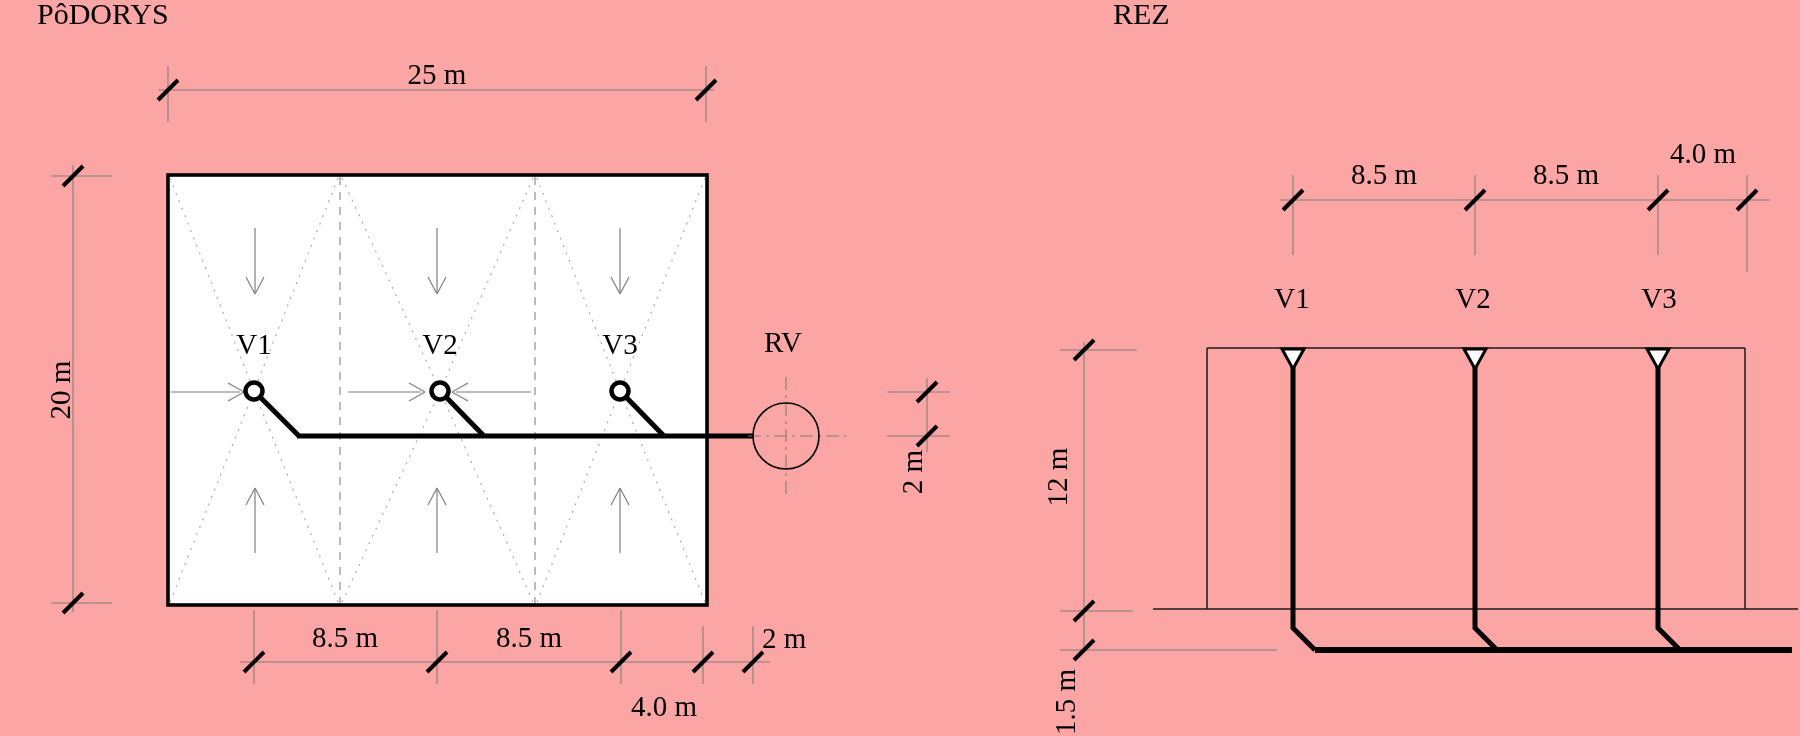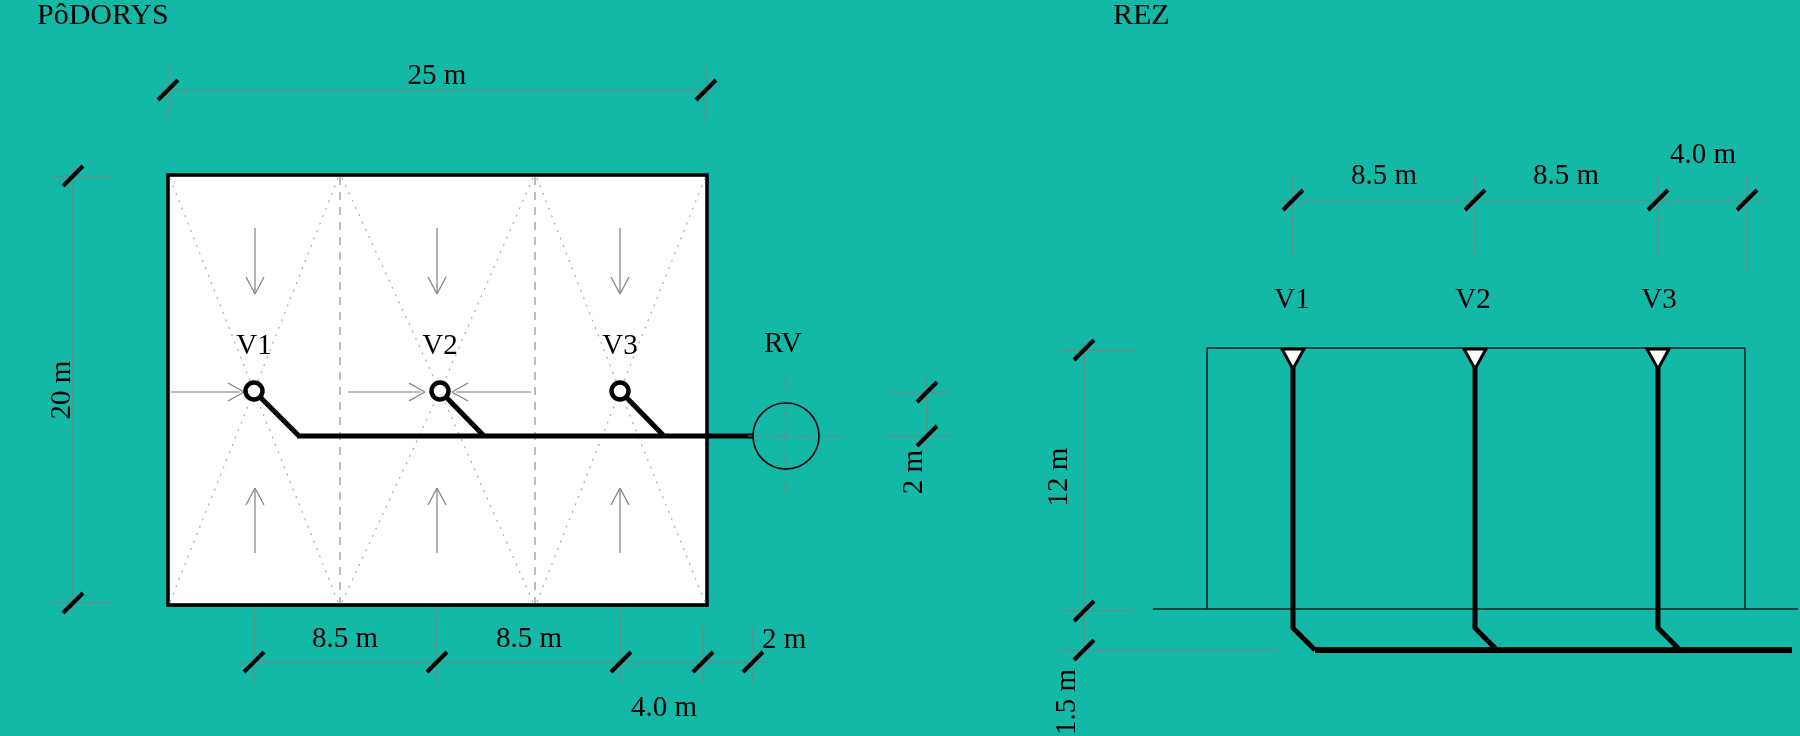--- a/index.html
+++ b/index.html
@@ -1,16 +1,16 @@
 <!DOCTYPE html>
 <html><head>
 <meta charset="utf-8">
 <style>
   html,body{margin:0;padding:0;background:#ffffff;}
-  .stage{position:relative;width:1800px;height:736px;background:#14b8a6;overflow:hidden;}
+  .stage{position:relative;width:1800px;height:736px;background:#fca5a5;overflow:hidden;}
   svg text{font-family:"Liberation Serif","DejaVu Serif",serif;fill:#000;}
   .title{font-size:30px;}
   .lbl{font-size:29px;}
   .dim{stroke:#7f7f7f;stroke-width:1.1;fill:none;}
   .thin{stroke:#1a1a1a;stroke-width:1.5;fill:none;}
   .wall{stroke:#000;stroke-width:3.6;fill:#fff;}
   .pipe{stroke:#000;stroke-width:5;fill:none;stroke-linejoin:miter;}
   .pipe2{stroke:#000;stroke-width:6;fill:none;}
   .dotted{stroke:#ababab;stroke-width:1.2;stroke-dasharray:2 6;fill:none;}
   .valley{stroke:#8f8f8f;stroke-width:1.2;stroke-dasharray:8 7;fill:none;}

